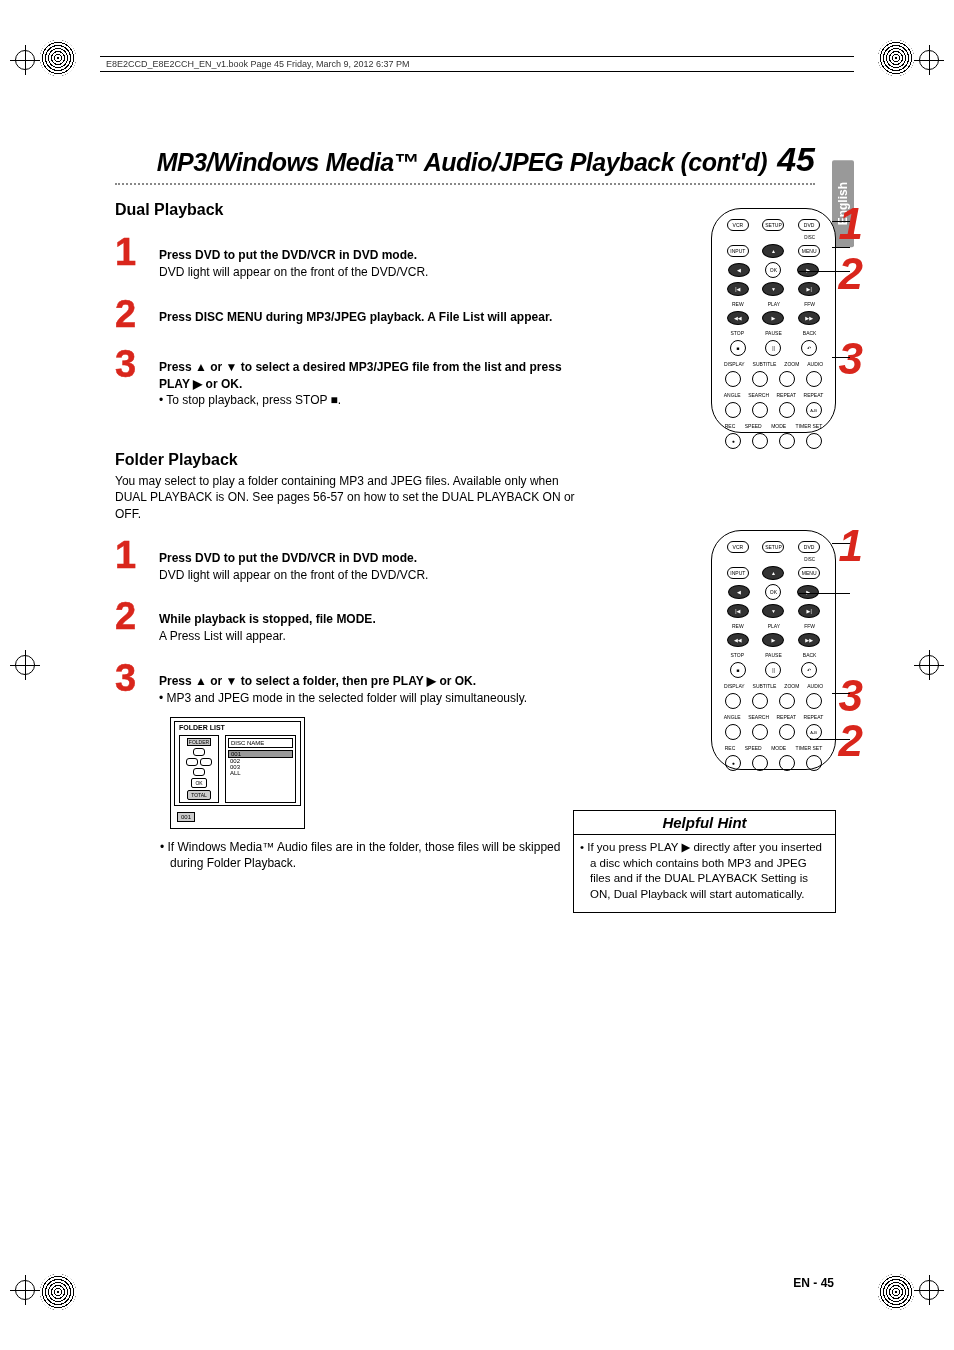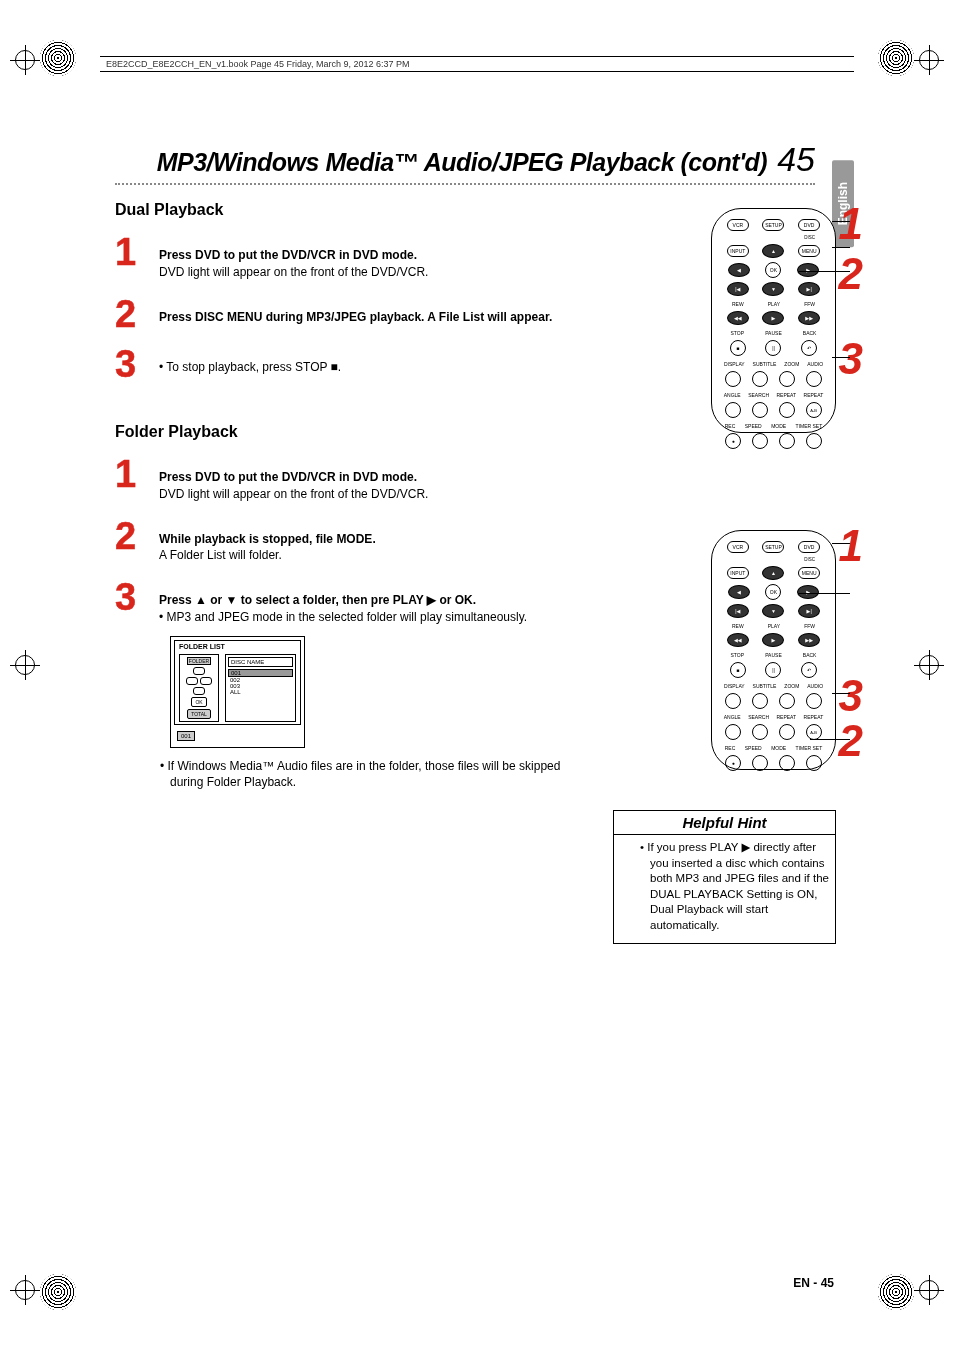--- a/index.html
+++ b/index.html
@@ -53,21 +53,21 @@
     border-bottom: 2px dotted #888;
     padding-bottom: 4px;
     margin-bottom: 8px;
   }
   .page-title {
     font-style: italic; font-weight: bold; font-size: 25px;
     letter-spacing: -0.5px;
     flex: 1; text-align: right;
   }
   .page-num-big {
-    font-style: italic; font-weight: normal; font-size: 34px;
+    font-style: italic; font-weight: bold; font-size: 34px;
     margin-left: 10px;
   }
   .lang-tab {
     position: absolute; top: 160px; right: 100px;
     background: #999; color: #fff; font-weight: bold;
     font-size: 12px; padding: 22px 4px;
     writing-mode: vertical-rl; transform: rotate(180deg);
     border-radius: 2px;
   }
 
@@ -129,29 +129,29 @@
   .folder-list-left { width: 40px; border:0.5px solid #000; padding:2px; display:flex;flex-direction:column;align-items:center; gap:2px;}
   .folder-list-right { flex:1; border:0.5px solid #000; padding:2px;}
   .mini-btn { border:0.5px solid #000; width:12px; height:8px; border-radius:3px;}
   .disc-name-box { border: 0.5px solid #000; padding:1px 2px; margin-bottom:2px; font-size:6px;}
   .folder-item { font-size:6px; padding:0 2px;}
   .folder-item.hl { background:#999; color:#000; border:0.5px solid #000;}
   .ok-label { border:0.5px solid #000; font-size:5px; padding:1px 3px; border-radius:2px;}
   .bottom-sel { margin-top:3px; margin-left:6px; border:0.5px solid #000; padding:1px 3px; display:inline-block; font-size:6px; background:#ccc;}
 
   .hint-box {
-    position: absolute; top: 810px; right: 118px; width: 223px;
+    position: absolute; top: 810px; right: 118px; width: 263px;
     border: 1px solid #000;
   }
   .hint-title {
     text-align: center; font-style: italic; font-weight: bold;
     font-size: 15px; border-bottom: 1px solid #000; padding: 3px 0;
   }
   .hint-body { font-size: 11.5px; padding: 5px 6px 8px 6px; line-height: 1.35; }
-  .hint-body ul { list-style: none; margin-left: 20px; }
+  .hint-body ul { list-style: none; }
   .hint-body li { padding-left: 10px; text-indent: -10px; margin-bottom: 2px; }
   .hint-body li::before { content: "• "; }
 
   .footer {
     position: absolute; bottom: 60px; right: 120px;
     font-weight: bold; font-size: 12px;
   }
 </style>
 </head>
 <body>
@@ -204,38 +204,40 @@
       </div>
       <div class="step">
         <div class="step-num">2</div>
         <div class="step-body">
           <div class="bold">Press DISC MENU during MP3/JPEG playback. A File List will appear.</div>
         </div>
       </div>
       <div class="step">
         <div class="step-num">3</div>
         <div class="step-body">
+          <div class="bold">Press ▲ or ▼ to select a desired MP3/JPEG file from the list and press PLAY ▶ or OK.</div>
           <div class="bullet-line">• To stop playback, press STOP ■.</div>
         </div>
       </div>
 
       <h2 class="section" style="margin-top:42px">Folder Playback</h2>
+      <div class="intro">You may select to play a folder containing MP3 and JPEG files. Available only when DUAL PLAYBACK is ON. See pages 56-57 on how to set the DUAL PLAYBACK ON or OFF.</div>
 
       <div class="step">
         <div class="step-num">1</div>
         <div class="step-body">
           <div class="bold">Press DVD to put the DVD/VCR in DVD mode.</div>
           <div>DVD light will appear on the front of the DVD/VCR.</div>
         </div>
       </div>
       <div class="step">
         <div class="step-num">2</div>
         <div class="step-body">
           <div class="bold">While playback is stopped, file MODE.</div>
-          <div>A Folder List will folder.</div>
+          <div>A Press List will appear.</div>
         </div>
       </div>
       <div class="step">
         <div class="step-num">3</div>
         <div class="step-body">
           <div class="bold">Press ▲ or ▼ to select a folder, then pre PLAY ▶ or OK.</div>
           <div class="bullet-line">• MP3 and JPEG mode in the selected folder will play simultaneously.</div>
         </div>
       </div>
 

